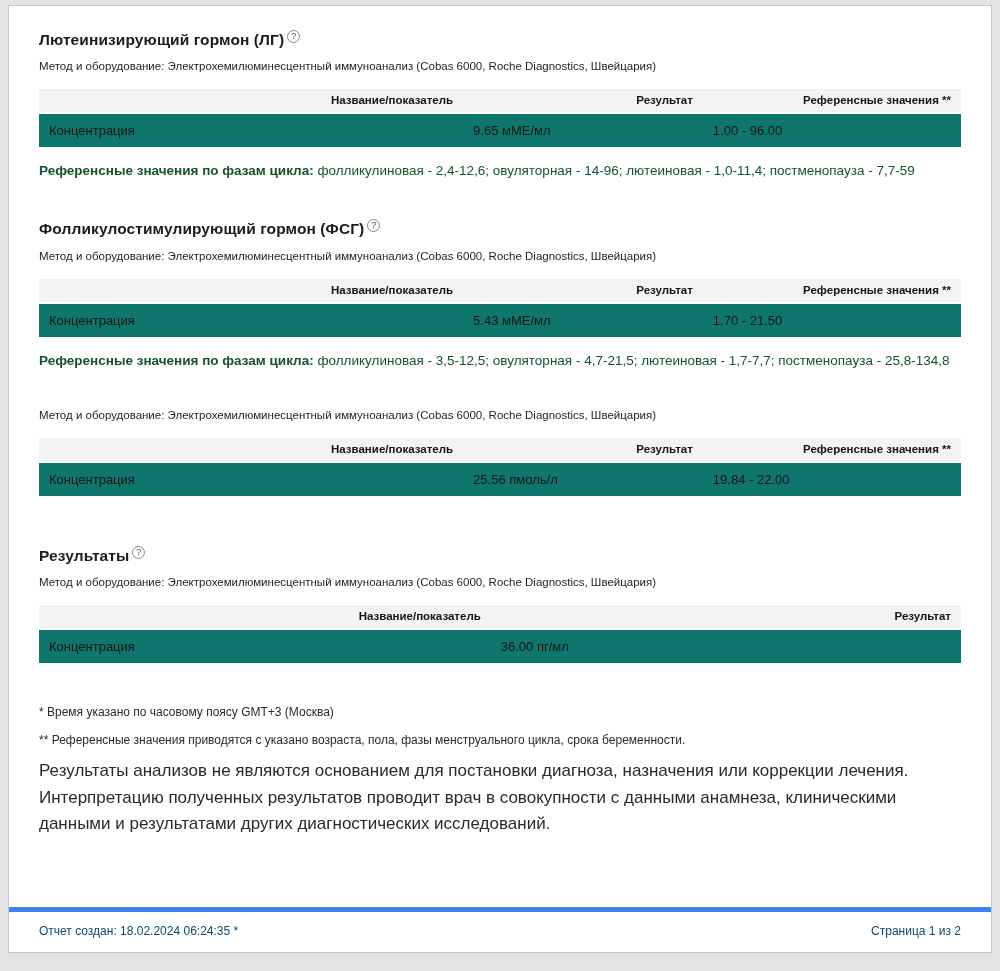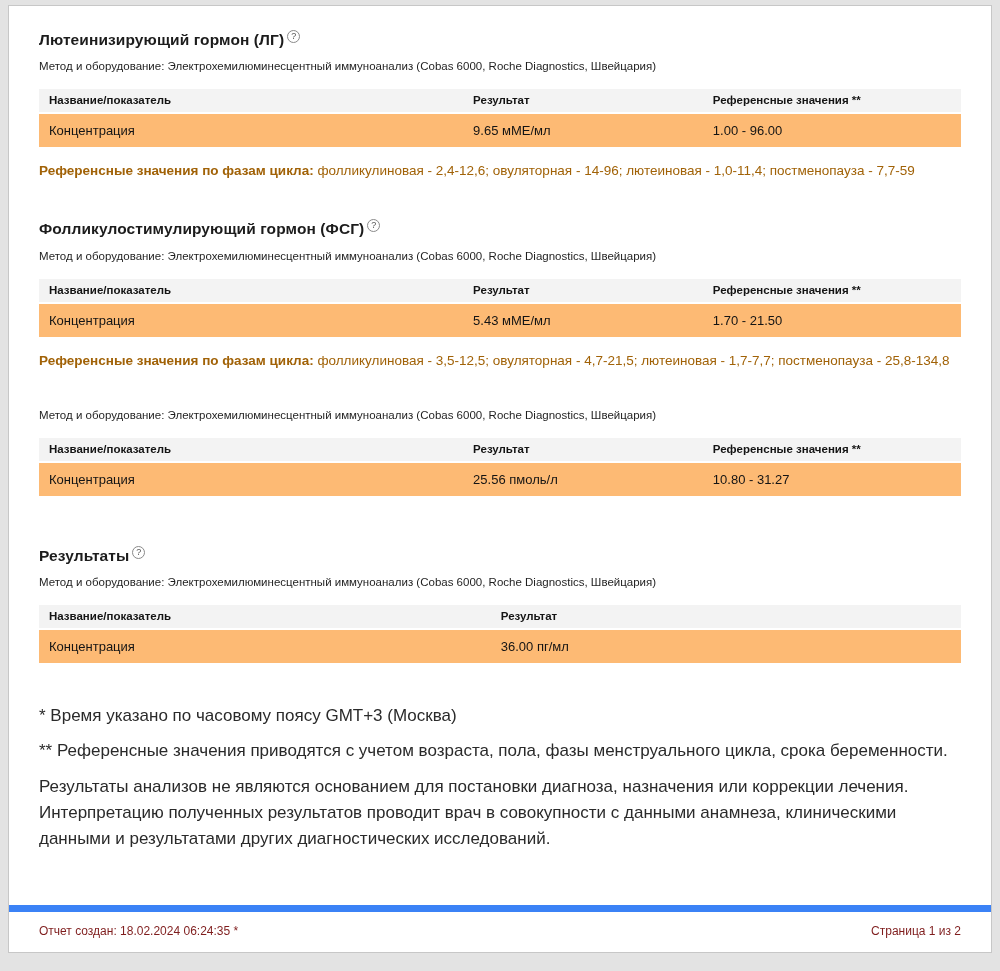--- a/index.html
+++ b/index.html
@@ -53,58 +53,58 @@
   table.results-table {
     width: 100%;
     border-collapse: separate;
     border-spacing: 0 2px;
     margin-bottom: 12px;
   }
   table.results-table th {
     background: #f3f3f3;
     font-size: 11.5px;
     font-weight: bold;
-    text-align: left;
+    text-align: right;
     color: #141414;
     padding: 5px 10px 6px 10px;
   }
   table.results-table td {
-    background: #fdba74;
+    background: #0f766e;
     font-size: 13px;
     color: #141414;
     padding: 9px 10px;
   }
   col.c1 { width: 46%; }
   col.c2 { width: 26%; }
   col.c3 { width: 28%; }
   col.e1 { width: 49%; }
   col.e2 { width: 51%; }
   .ref {
     font-size: 13.5px;
-    color: #a16207;
+    color: #14532d;
     line-height: 1.5;
     margin-top: 4px;
   }
   .ref b { font-weight: bold; }
   .notes { margin-top: 30px; }
   .note {
-    font-size: 17px;
+    font-size: 12px;
     color: #2a2a2a;
     line-height: 1.55;
     margin-bottom: 9px;
   }
   .note.disclaimer { margin-top: 0; font-size: 17px; }
   .footer {
-    border-top: 7px solid #3b82f6;
+    border-top: 5px solid #3b82f6;
     display: flex;
     justify-content: space-between;
     align-items: center;
     padding: 12px 30px 14px 30px;
     font-size: 12px;
-    color: #7f1d1d;
+    color: #0c4a6e;
     gap: 40px;
   }
 </style>
 </head>
 <body>
 
 <div class="card">
   <div class="content">
 
     <section class="test-section">
@@ -183,21 +183,21 @@
           <tr>
             <th>Название/показатель</th>
             <th>Результат</th>
             <th>Референсные значения **</th>
           </tr>
         </thead>
         <tbody>
           <tr>
             <td>Концентрация</td>
             <td>25.56 пмоль/л</td>
-            <td>10.80 - 31.27</td>
+            <td>19.84 - 22.00</td>
           </tr>
         </tbody>
       </table>
     </section>
 
     <section class="test-section">
       <h2 class="section-title">
         <span>Результаты</span><span class="help-icon">?</span>
       </h2>
       <p class="method">Метод и оборудование: Электрохемилюминесцентный иммуноанализ (Cobas 6000, Roche Diagnostics, Швейцария)</p>
@@ -216,21 +216,21 @@
           <tr>
             <td>Концентрация</td>
             <td>36.00 пг/мл</td>
           </tr>
         </tbody>
       </table>
     </section>
 
     <div class="notes">
       <p class="note">* Время указано по часовому поясу GMT+3 (Москва)</p>
-      <p class="note">** Референсные значения приводятся с учетом возраста, пола, фазы менструального цикла, срока беременности.</p>
+      <p class="note">** Референсные значения приводятся с указано возраста, пола, фазы менструального цикла, срока беременности.</p>
       <p class="note disclaimer">Результаты анализов не являются основанием для постановки диагноза, назначения или коррекции лечения. Интерпретацию полученных результатов проводит врач в совокупности с данными анамнеза, клиническими данными и результатами других диагностических исследований.</p>
     </div>
 
   </div>
 
   <div class="footer">
     <span>Отчет создан: 18.02.2024 06:24:35 *</span>
     <span>Страница 1 из 2</span>
   </div>
 </div>

